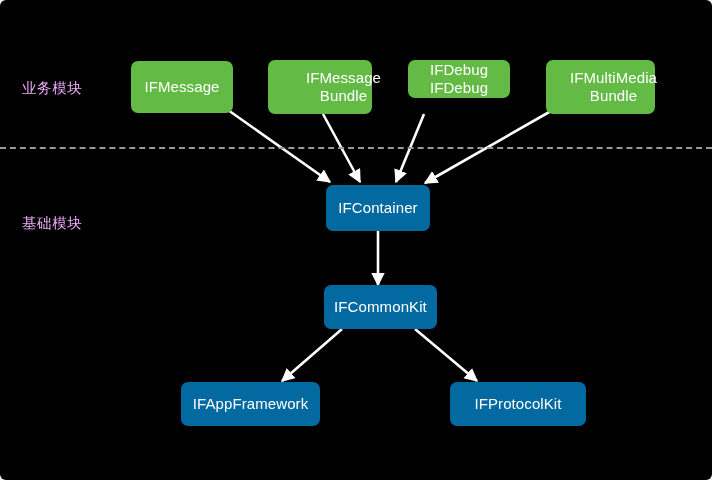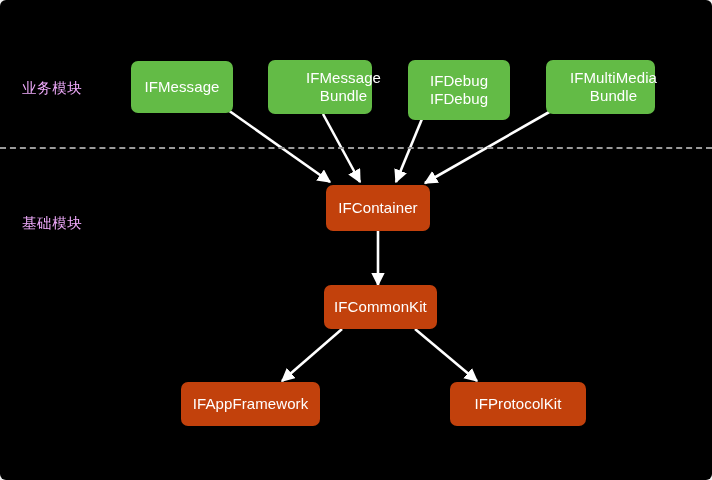--- a/index.html
+++ b/index.html
@@ -34,21 +34,21 @@
     text-align: center;
     color: #ffffff;
     font-size: 15px;
     line-height: 1.22;
     border-radius: 7px;
     box-sizing: border-box;
     z-index: 3;
     letter-spacing: 0.1px;
   }
   .node.green { background: #63bb46; }
-  .node.blue  { background: #c2410c; text-align: right; }
+  .node.blue  { background: #0369a1; text-align: right; }
   .section-label {
     position: absolute;
     color: #f0abfc;
     font-size: 14.5px;
     white-space: nowrap;
     z-index: 3;
     letter-spacing: 0.6px;
   }
   .divider {
     position: absolute;
@@ -92,21 +92,21 @@
     <span>IFMessage</span>
   </div>
 
   <div class="node green" style="left:268px; top:60px; width:104px; height:54px;padding-left:47px;">
     <span>
       <span>IFMessage</span><br>
       <span>Bundle</span>
     </span>
   </div>
 
-  <div class="node green" style="left:408px; top:60px; width:102px; height:60px;align-items:center;">
+  <div class="node green" style="left:408px; top:60px; width:102px; height:38px;align-items:center;">
     <span>
       <span>IFDebug</span><br>
       <span>IFDebug</span>
     </span>
   </div>
 
   <div class="node green" style="left:546px; top:60px; width:109px; height:54px;padding-left:26px;">
     <span>
       <span>IFMultiMedia</span><br>
       <span>Bundle</span>

